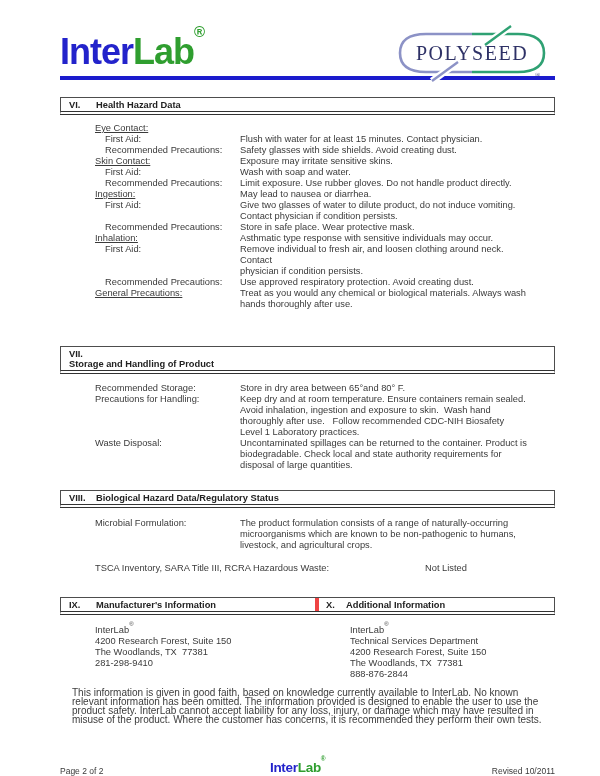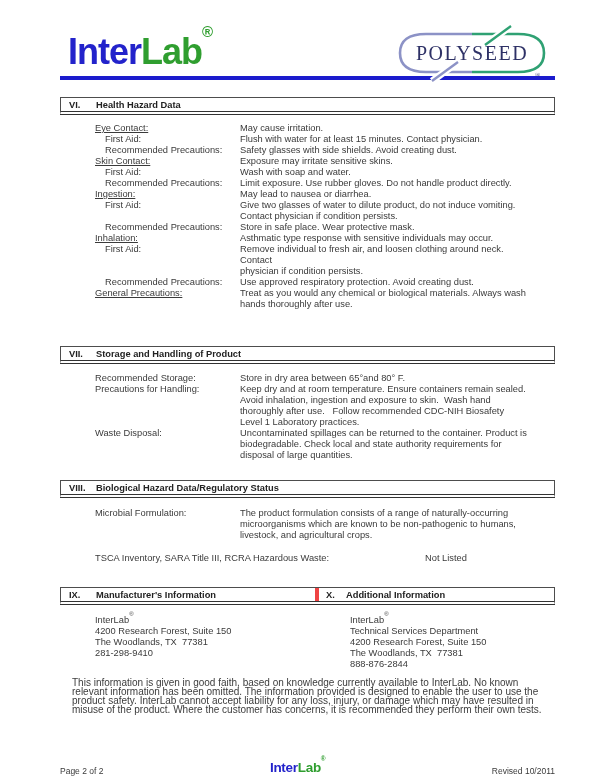--- a/index.html
+++ b/index.html
@@ -1,21 +1,21 @@
 <!DOCTYPE html>
 <html><head>
 <meta charset="utf-8">
 <style>
   html,body{margin:0;padding:0;background:#ffffff;}
   body{width:600px;height:776px;font-family:"Liberation Sans",sans-serif;color:#3a3a3a;overflow:hidden;}
   .page{position:relative;width:600px;height:776px;background:#fff;}
 
   
   .header{position:relative;height:83px;padding:0;}
-  .brand{position:absolute;left:68px;top:34px;font-size:36px;font-weight:bold;letter-spacing:-1px;line-height:1;}
+  .brand{position:absolute;left:60px;top:34px;font-size:36px;font-weight:bold;letter-spacing:-1px;line-height:1;}
   .brand .p1{color:#2323cb;}
   .brand .p2{color:#2f9e2f;}
   .brand sup{color:#2f9e2f;font-size:15px;position:relative;top:-14px;letter-spacing:0;}
   .header-rule{position:absolute;left:60px;width:495px;top:76px;height:4px;background:#1b1bcd;}
   .polyseed{position:absolute;right:44px;top:24px;}
 
   
   .main{padding:0 45px 0 60px;}
 
   .sec-head{display:flex;align-items:baseline;border:1px solid #4d4d4d;border-bottom:4px double #333;
@@ -26,21 +26,21 @@
   .half-right{flex:1;display:flex;padding:2px 0 1px 7px;}
   .half-right .sec-num{width:20px;}
 
   .sec-body{margin-top:8px;}
   .kv{display:flex;font-size:9.3px;line-height:11px;}
   .kv .lbl{width:145px;margin-left:35px;flex-shrink:0;}
   .kv .lbl.ind{padding-left:10px;box-sizing:border-box;}
   .kv .lbl.u{text-decoration:underline;}
   .kv .val{flex:1;white-space:pre;}
 
-  .gap-vii{margin-top:36px;}
+  .gap-vii{margin-top:36px;flex-direction:column;}
   .gap-viii{margin-top:19px;}
   .gap-ix{margin-top:23px;}
   .body-vii{margin-top:9px;}
   .body-viii{margin-top:10px;}
 
   .tsca{display:flex;font-size:9.3px;line-height:11px;margin-top:12px;}
   .tsca .lbl{margin-left:35px;width:330px;flex-shrink:0;}
 
   .addr-cols{display:flex;margin-top:7px;font-size:9.3px;line-height:11px;}
   .addr-left{width:258px;box-sizing:border-box;padding-left:35px;}
@@ -82,21 +82,20 @@
 
   <div class="main">
 
     <div class="sec-head">
       <span class="sec-num">VI.</span>
       <span class="sec-title">Health Hazard Data</span>
     </div>
     <div class="sec-body">
       <div class="kv">
           <span class="lbl u">Eye Contact:</span>
-          <span class="val">May cause irritation.</span>
         </div>
       <div class="kv">
           <span class="lbl ind">First Aid:</span>
           <span class="val">Flush with water for at least 15 minutes. Contact physician.</span>
         </div>
       <div class="kv">
           <span class="lbl ind">Recommended Precautions:</span>
           <span class="val">Safety glasses with side shields. Avoid creating dust.</span>
         </div>
       <div class="kv">

